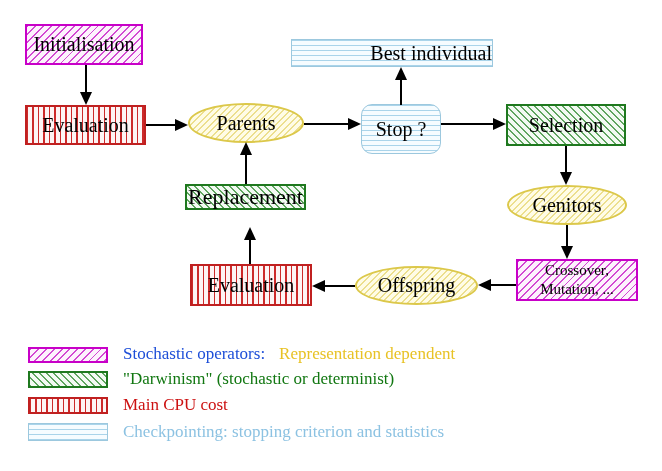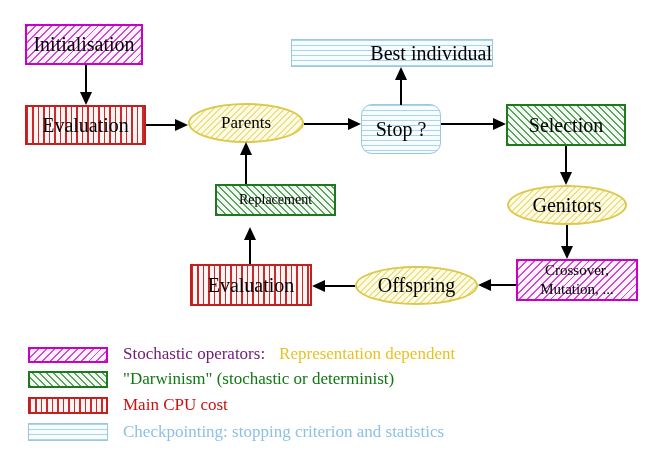--- a/index.html
+++ b/index.html
@@ -51,37 +51,37 @@
 <div id="stage">
 
   <div class="node hatch-magenta" style="left:25px;top:24px;width:118px;height:41px;font-size:20px;">
     <span>Initialisation</span>
   </div>
 
   <div class="node stripe-red" style="left:25px;top:105px;width:121px;height:40px;font-size:20px;">
     <span>Evaluation</span>
   </div>
 
-  <div class="node hatch-yellow" style="left:188px;top:103px;width:116px;height:40px;font-size:17px;">
+  <div class="node hatch-yellow" style="left:188px;top:103px;width:116px;height:40px;font-size:20px;">
     <span>Parents</span>
   </div>
 
   <div class="node stripe-cyan" style="left:291px;top:39px;width:202px;height:28px;font-size:20px;border-width:1px;justify-content:flex-end;">
     <span>Best individual</span>
   </div>
 
   <div class="node stripe-cyan" style="left:361px;top:104px;width:80px;height:50px;font-size:20px;border-radius:11px;border-width:1.5px;">
     <span>Stop ?</span>
   </div>
 
   <div class="node hatch-green" style="left:506px;top:104px;width:120px;height:42px;font-size:20px;">
     <span>Selection</span>
   </div>
 
-  <div class="node hatch-green" style="left:185px;top:184px;width:121px;height:32px;font-size:14px;margin-left:30px;">
+  <div class="node hatch-green" style="left:185px;top:184px;width:121px;height:26px;font-size:22px;">
     <span>Replacement</span>
   </div>
 
 
   <div class="node hatch-yellow" style="left:507px;top:185px;width:120px;height:40px;font-size:20px;">
     <span>Genitors</span>
   </div>
 
   <div class="node stripe-red" style="left:190px;top:264px;width:122px;height:42px;font-size:20px;">
     <span>Evaluation</span>
@@ -126,21 +126,21 @@
   <div class="ah ah-left" style="left:312px;top:280px;"></div>
 
   <div class="line" style="left:249px;top:239px;width:2px;height:25px;"></div>
   <div class="ah ah-up" style="left:244px;top:227px;"></div>
 
   <div class="line" style="left:245px;top:154px;width:2px;height:30px;"></div>
   <div class="ah ah-up" style="left:240px;top:142px;"></div>
 
   <div class="legend-swatch hatch-magenta" style="left:28px;top:347px;width:80px;height:16px;"></div>
   <div class="legend-text" style="left:123px;top:344px;">
-    <span style="color:#701a75;">Stochastic operators:</span><span style="color:#e8c224;margin-left:14px;">Representation dependent</span>
+    <span style="color:#1d4ed8;">Stochastic operators:</span><span style="color:#e8c224;margin-left:14px;">Representation dependent</span>
   </div>
 
   <div class="legend-swatch hatch-green" style="left:28px;top:371px;width:80px;height:17px;"></div>
   <div class="legend-text" style="left:123px;top:369px;color:#117711;">
     <span>"Darwinism" (stochastic or determinist)</span>
   </div>
 
   <div class="legend-swatch stripe-red" style="left:28px;top:397px;width:80px;height:17px;"></div>
   <div class="legend-text" style="left:123px;top:395px;color:#cc1111;">
     <span>Main CPU cost</span>

